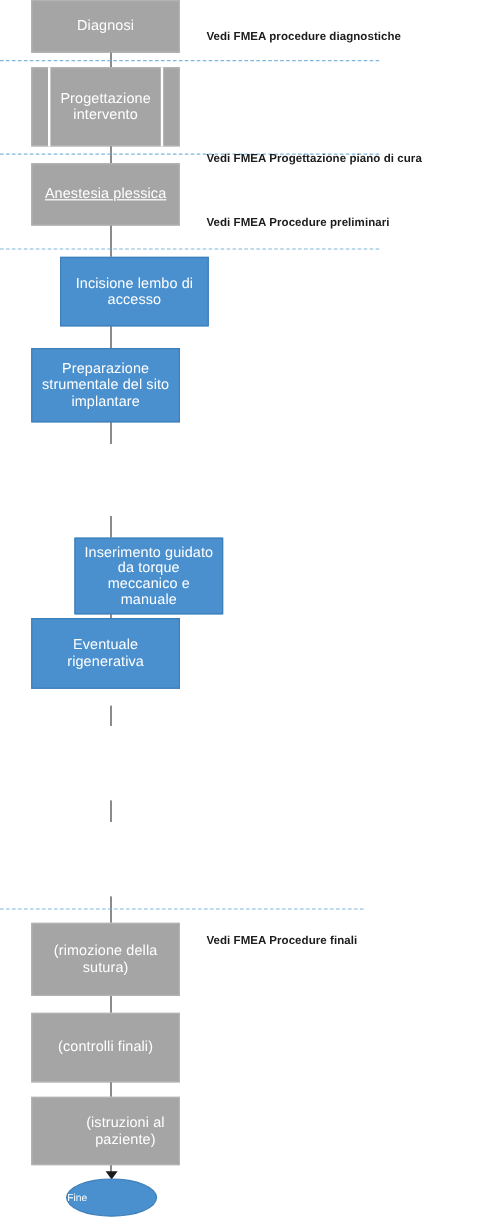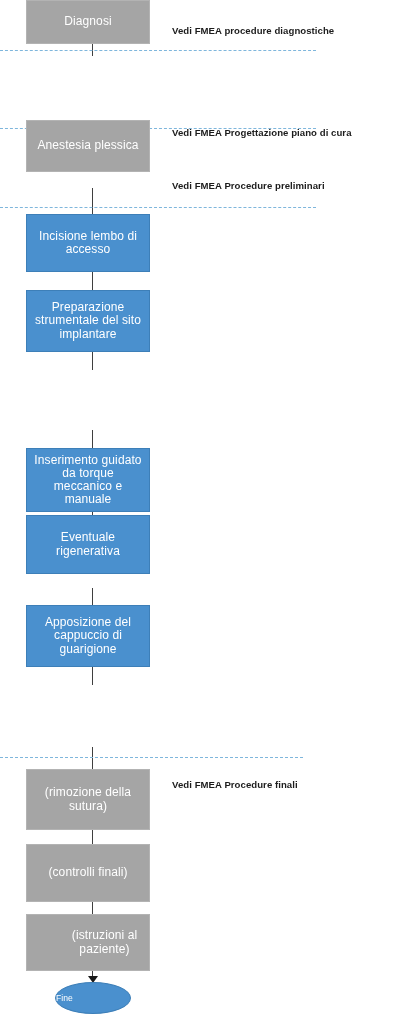--- a/index.html
+++ b/index.html
@@ -104,56 +104,56 @@
 
 <div id="canvas">
 
   <div class="node gray" style="top:0px; height:44px;">
     <span class="label">Diagnosi</span>
   </div>
   <div class="conn" style="top:44px; height:12px;"></div>
   <div class="sep" style="top:50px; width:316px;"></div>
   <div class="annot" style="top:25px; left:172px;">Vedi FMEA procedure diagnostiche</div>
 
+  <div class="node gray segmented" style="top:56px; height:66px;">
+    <span class="label">Progettazione intervento</span>
+  </div>
   <div class="conn" style="top:122px; height:14px;"></div>
   <div class="sep" style="top:128px; width:316px;"></div>
   <div class="annot" style="top:103px; left:172px;margin-top:24px;">Vedi FMEA Progettazione piano di cura</div>
 
-  <div class="node gray" style="top:120px; height:52px;">
+  <div class="node gray" style="top:136px; height:52px;text-decoration:underline;">
     <span class="label">Anestesia plessica</span>
   </div>
   <div class="conn" style="top:188px; height:26px;"></div>
   <div class="sep" style="top:207px; width:316px;"></div>
   <div class="annot" style="top:180px; left:172px;">Vedi FMEA Procedure preliminari</div>
 
-  <div class="node blue" style="top:214px; height:58px;">
+  <div class="node blue" style="top:214px; height:58px;margin-left:24px;">
     <span class="label">Incisione lembo di accesso</span>
   </div>
   <div class="conn" style="top:272px; height:18px;"></div>
 
   <div class="node blue" style="top:290px; height:62px;">
     <span class="label">Preparazione strumentale del sito implantare</span>
   </div>
   <div class="conn" style="top:352px; height:18px;"></div>
 
   <div class="conn" style="top:430px; height:18px;"></div>
 
-  <div class="node blue" style="top:448px; height:64px;">
+  <div class="node blue" style="top:448px; height:64px;margin-left:36px;">
     <span class="label">Inserimento guidato da torque meccanico e manuale</span>
   </div>
   <div class="conn" style="top:512px; height:17px;"></div>
 
   <div class="node blue" style="top:515px; height:59px;">
     <span class="label">Eventuale rigenerativa</span>
   </div>
   <div class="conn" style="top:588px; height:17px;"></div>
 
-  <div class="node blue" style="top:605px; height:62px;">
-    <span class="label">Apposizione del cappuccio di guarigione</span>
-  </div>
   <div class="conn" style="top:667px; height:18px;"></div>
 
   <div class="conn" style="top:747px; height:22px;"></div>
   <div class="sep" style="top:757px; width:303px;"></div>
 
   <div class="annot" style="top:779px; left:172px;">Vedi FMEA Procedure finali</div>
 
   <div class="node gray" style="top:769px; height:61px;">
     <span class="label">(rimozione della sutura)</span>
   </div>

